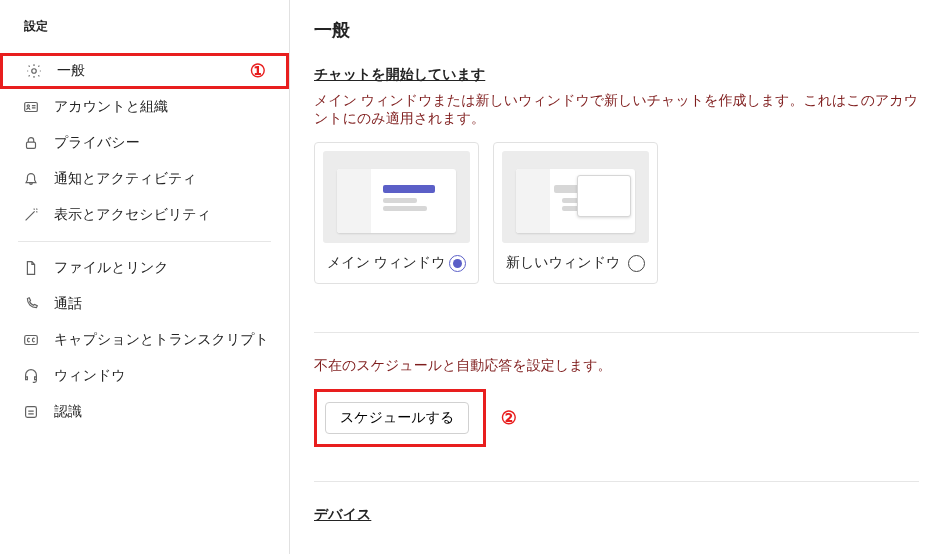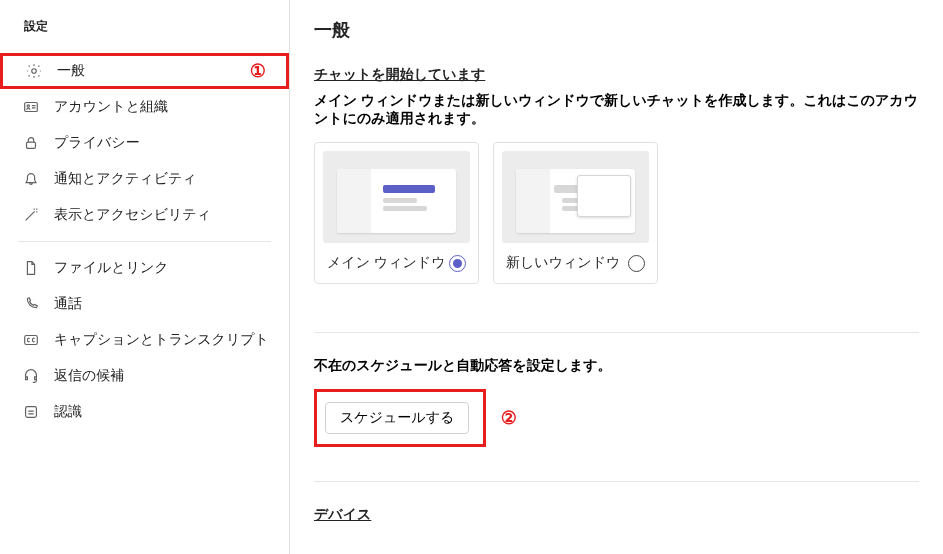--- a/index.html
+++ b/index.html
@@ -10,21 +10,21 @@
     .side-item .ic { width:18px; display:flex; align-items:center; justify-content:center; color:#616161; flex-shrink:0; }
     .side-item .ic svg { width:18px; height:18px; }
     .side-item.selected { background:#fff; }
     .highlight-1 { border:3px solid #E81E1E; }
     .callout { color:#E81E1E; font-weight:700; font-size:18px; margin-left:auto; font-family:Arial,sans-serif; }
     .side-sep { height:1px; background:#e6e6e6; margin:8px 18px; }
 
     .main { flex:1; padding:18px 24px 0 24px; overflow:auto; }
     .main-title { font-size:18px; font-weight:700; margin-bottom:24px; }
     .sect-head { font-size:14px; font-weight:700; margin-bottom:8px;text-decoration:underline; }
-    .sect-desc { font-size:14px; color:#000000; margin-bottom:14px;font-weight:bold; }
+    .sect-desc { font-size:14px; color:#7f1d1d; margin-bottom:14px; }
     .cards { display:flex; gap:14px; margin-bottom:48px;align-items:center; }
     .card { width:165px; border:1px solid #e1e1e1; border-radius:4px; padding:8px 8px 0 8px; cursor:pointer; }
     .thumb { height:92px; background:#ECECEC; border-radius:3px; position:relative; overflow:hidden; }
     .card-row { display:flex; align-items:center; justify-content:space-between; height:40px; padding:0 4px; }
     .card-lab { font-size:14px; }
     .radio { width:17px; height:17px; border:1.5px solid #444; border-radius:50%; display:flex; align-items:center; justify-content:center; }
     .radio.on { border-color:#5B5FC7; }
     .radio.on::after{ content:""; width:9px; height:9px; background:#5B5FC7; border-radius:50%; }
     .thumb .win { position:absolute; left:14px; top:18px; right:14px; bottom:10px; background:#fff; border-radius:3px; box-shadow:0 1px 2px rgba(0,0,0,.12); }
     .thumb .bar1{ position:absolute; left:60px; top:34px; width:52px; height:8px; background:#5B5FC7; border-radius:2px; }
@@ -117,21 +117,21 @@
         </svg>
       </span>
     <span>キャプションとトランスクリプト</span>
   </div>
   <div class="side-item">
     <span class="ic">
         <svg viewBox="0 0 20 20" fill="none" stroke="currentColor" stroke-width="1.3">
           <path d="M4 11V9a6 6 0 0 1 12 0v2M4 11v3h2v-3zM14 11v3h2v-3zM16 14v1a2 2 0 0 1-2 2h-2"></path>
         </svg>
       </span>
-    <span>返信の候補</span>
+    <span>ウィンドウ</span>
   </div>
   <div class="side-item">
     <span class="ic">
         <svg viewBox="0 0 20 20" fill="none" stroke="currentColor" stroke-width="1.3">
           <rect x="4" y="4" width="12" height="12" rx="2"></rect>
           <path d="M7 9h6M7 12h6"></path>
         </svg>
       </span>
     <span>認識</span>
   </div>

